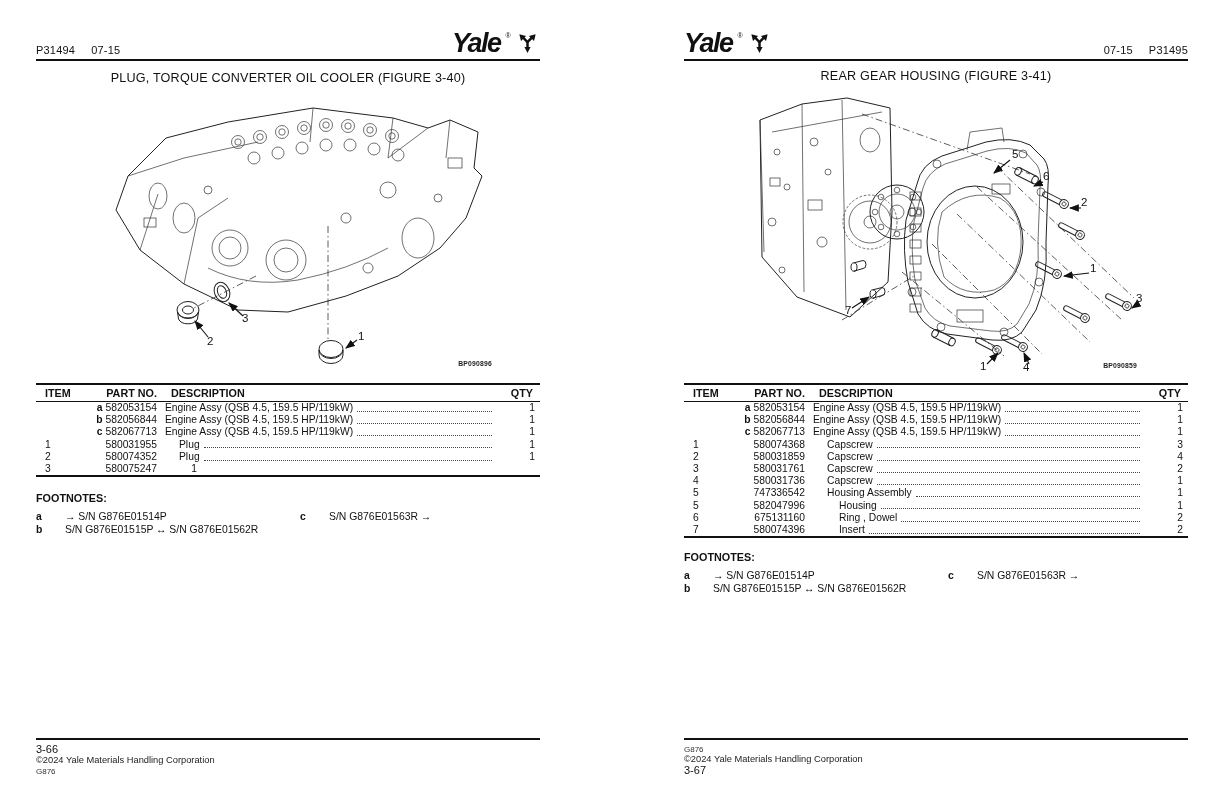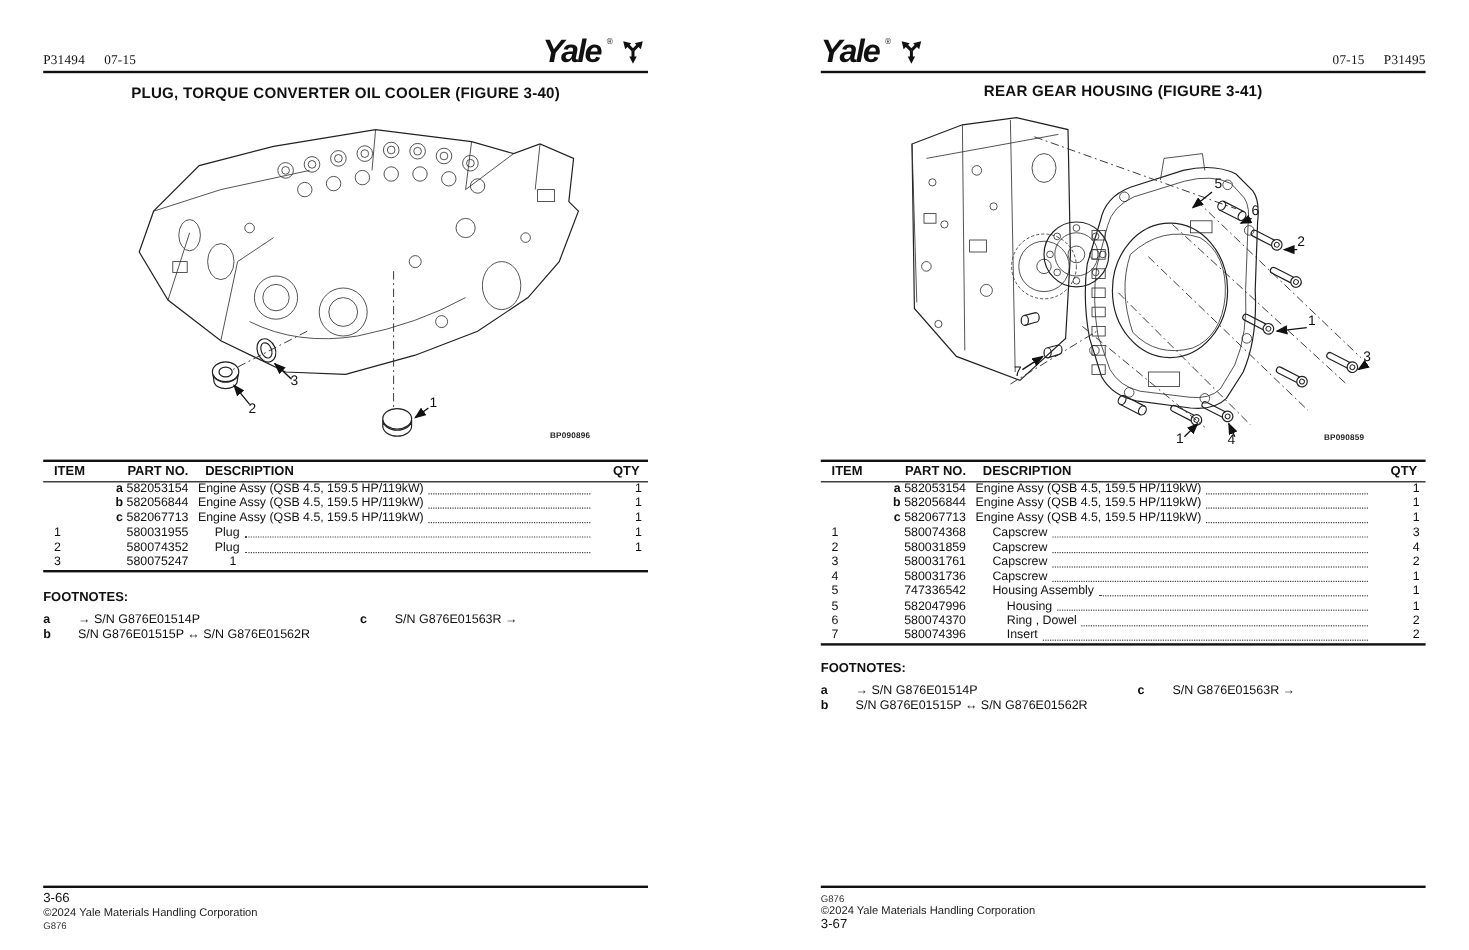--- a/index.html
+++ b/index.html
@@ -3,27 +3,27 @@
 <meta charset="utf-8">
 <style>
   html,body{margin:0;padding:0;background:#fff;}
   body{width:1224px;height:792px;position:relative;font-family:"Liberation Sans",sans-serif;color:#111;overflow:hidden;}
   .page{position:absolute;top:0;width:612px;height:792px;}
   #page-left{left:0;}
   #page-right{left:612px;}
   .abs{position:absolute;}
 
   
-  .hdr-codes{font-size:11px;letter-spacing:.2px;color:#111;font-family:Liberation Serif, serif;}
+  .hdr-codes{font-size:11px;letter-spacing:.2px;color:#111;}
   .hdr-codes .sp{display:inline-block;width:16px;}
   .hdr-rule{height:2.4px;background:#111;}
   .logo{display:flex;align-items:flex-start;gap:5px;}
   .logo-text{font-size:27px;font-weight:bold;font-style:italic;letter-spacing:-1.5px;line-height:24px;}
   .logo-reg{font-size:7px;line-height:7px;margin-top:1px;}
-  .page-title{font-size:12.6px;font-weight:bold;text-align:center;letter-spacing:.2px;}
+  .page-title{font-size:12.6px;font-weight:normal;text-align:center;letter-spacing:.2px;}
 
   
   .diagram{position:absolute;}
   .diagram svg{display:block;}
   .callout{position:absolute;font-size:11.5px;line-height:11px;color:#111;}
   .figcode{position:absolute;font-size:6.8px;font-weight:bold;color:#222;letter-spacing:.2px;text-align:right;}
 
   
   .ptable{position:absolute;border-top:2.4px solid #111;border-bottom:2.4px solid #111;}
   .trow{display:flex;align-items:flex-end;font-size:10.3px;line-height:12.2px;}
@@ -487,21 +487,21 @@
       <span class="c-item">5</span>
       <span class="c-part"><b class="fn"></b><span>582047996</span></span>
       <span class="c-desc ind2">
           <span class="dtext">Housing</span>
           <span class="leader"></span>
         </span>
       <span class="c-qty">1</span>
     </div>
     <div class="trow">
       <span class="c-item">6</span>
-      <span class="c-part"><b class="fn"></b><span>580074370</span></span>
+      <span class="c-part"><b class="fn"></b><span>675131160</span></span>
       <span class="c-desc ind2">
           <span class="dtext">Ring , Dowel</span>
           <span class="leader"></span>
         </span>
       <span class="c-qty">2</span>
     </div>
     <div class="trow">
       <span class="c-item">7</span>
       <span class="c-part"><b class="fn"></b><span>580074396</span></span>
       <span class="c-desc ind2">

